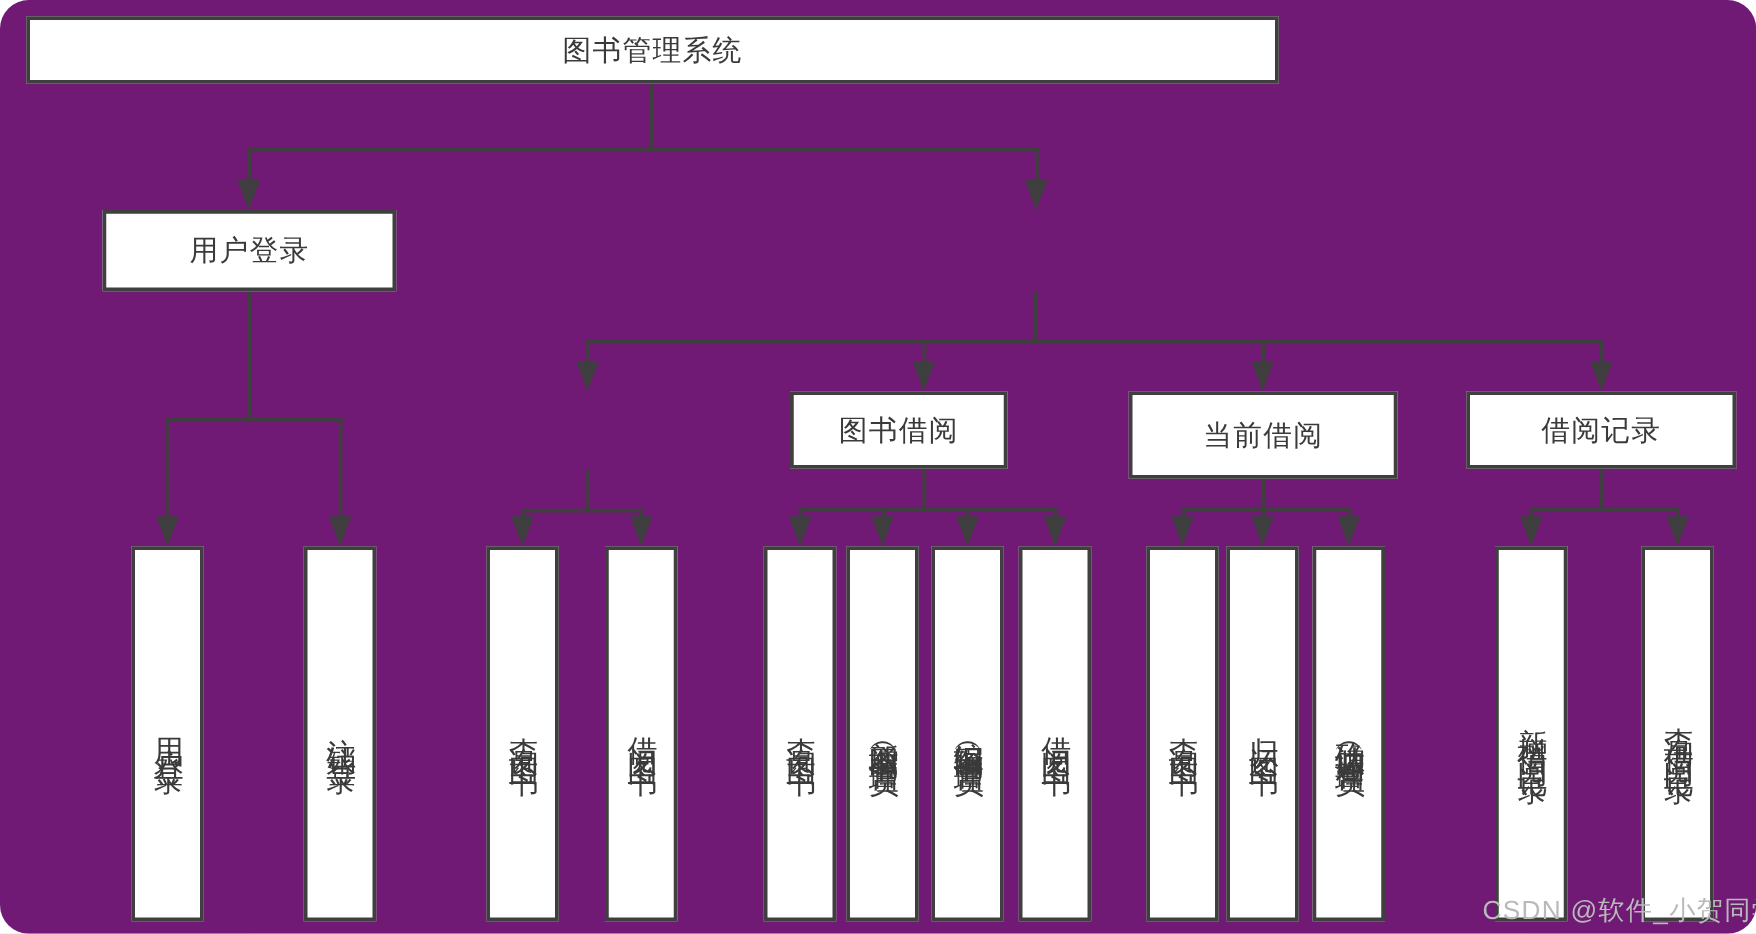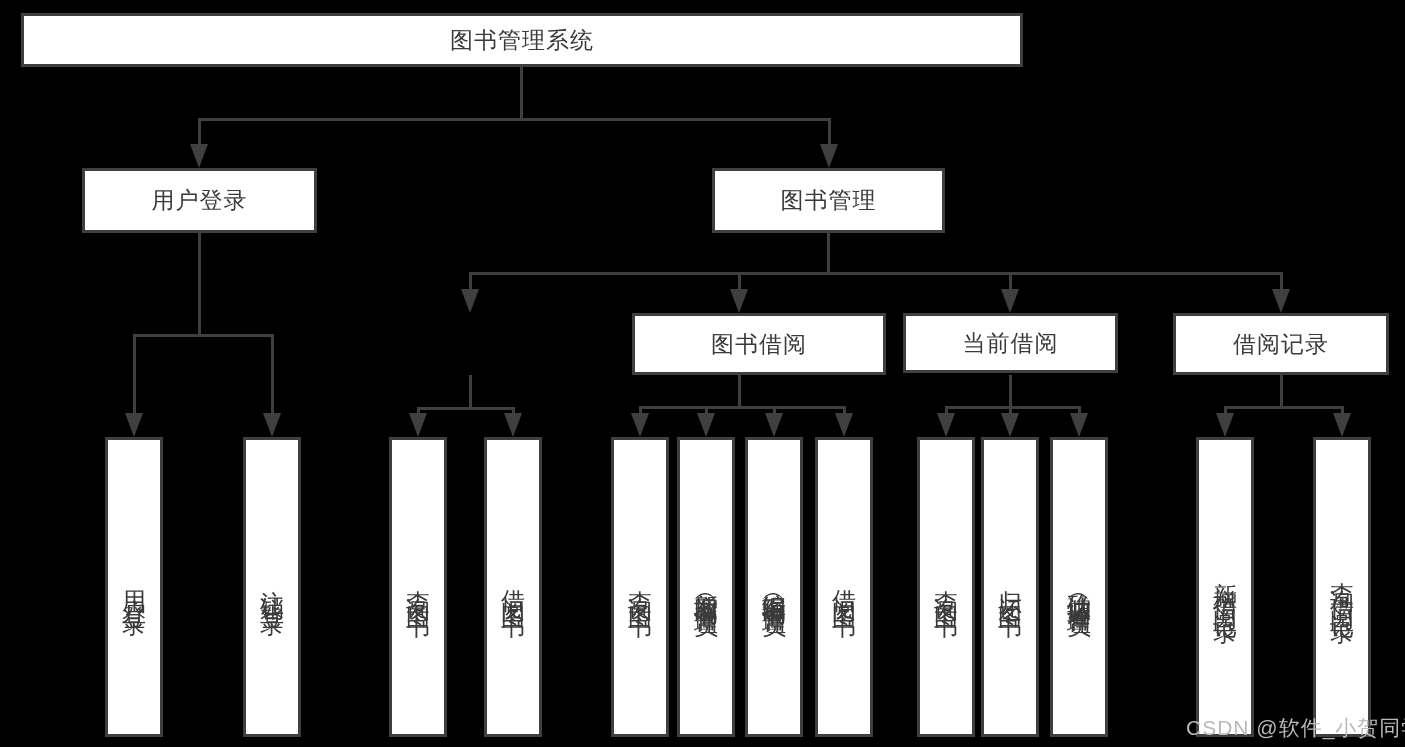--- a/index.html
+++ b/index.html
@@ -4,23 +4,24 @@
 <style>
   :root{
     --line:#3f3f3f;
     --ink:#3a3a3a;
     --wm:#b9b9b9;
   }
   html,body{margin:0;padding:0;background:#ffffff;}
   .canvas{
     position:relative;
     width:1405px;height:747px;
-    background:#000000;
+    background:#701a75;
     font-family:"Liberation Sans","DejaVu Sans",sans-serif;
     overflow:hidden;
+    border-radius:23px;
   }
   .box{
     position:absolute;
     box-sizing:border-box;
     border:3px solid var(--line);
     background:#ffffff;
     display:flex;align-items:center;justify-content:center;
     font-size:23px;color:var(--ink);
     letter-spacing:1px;
     z-index:2;
@@ -70,42 +71,41 @@
   <div class="box" style="left:21px;top:13px;width:1002px;height:54px;">图书管理系统</div>
 
   <div class="vl" style="left:520px;top:65px;height:55px;"></div>
   <div class="hl" style="left:198px;top:118px;width:633px;"></div>
   <div class="vl" style="left:198px;top:118px;height:31px;"></div>
   <div class="ar" style="left:190px;top:144px;"></div>
   <div class="vl" style="left:828px;top:118px;height:31px;"></div>
   <div class="ar" style="left:820px;top:144px;"></div>
 
   <div class="box" style="left:82px;top:168px;width:235px;height:65px;">用户登录</div>
-  <div class="box" style="left:712px;top:168px;width:233px;height:65px;">图书管理</div>
 
   <div class="vl" style="left:198px;top:233px;height:104px;"></div>
   <div class="hl" style="left:133px;top:334px;width:141px;"></div>
   <div class="vl" style="left:133px;top:334px;height:84px;"></div>
   <div class="ar" style="left:125px;top:413px;"></div>
   <div class="vl" style="left:271px;top:334px;height:84px;"></div>
   <div class="ar" style="left:263px;top:413px;"></div>
 
   <div class="vl" style="left:827px;top:233px;height:42px;"></div>
   <div class="hl" style="left:469px;top:272px;width:813px;"></div>
   <div class="vl" style="left:469px;top:272px;height:22px;"></div>
   <div class="ar" style="left:461px;top:289px;"></div>
   <div class="vl" style="left:738px;top:272px;height:22px;"></div>
   <div class="ar" style="left:730px;top:289px;"></div>
   <div class="vl" style="left:1009px;top:272px;height:22px;"></div>
   <div class="ar" style="left:1001px;top:289px;"></div>
   <div class="vl" style="left:1280px;top:272px;height:22px;"></div>
   <div class="ar" style="left:1272px;top:289px;"></div>
 
-  <div class="box" style="left:632px;top:313px;width:254px;height:62px;">图书借阅</div>
-  <div class="box" style="left:903px;top:313px;width:215px;height:60px;">当前借阅</div>
+  <div class="box" style="left:632px;top:313px;width:174px;height:62px;">图书借阅</div>
+  <div class="box" style="left:903px;top:313px;width:215px;height:70px;">当前借阅</div>
   <div class="box" style="left:1173px;top:313px;width:216px;height:62px;">借阅记录</div>
 
   <div class="vl" style="left:469px;top:375px;height:35px;"></div>
   <div class="hl" style="left:417px;top:407px;width:98px;"></div>
   <div class="vl" style="left:417px;top:407px;height:11px;"></div>
   <div class="ar" style="left:409px;top:413px;"></div>
   <div class="vl" style="left:512px;top:407px;height:11px;"></div>
   <div class="ar" style="left:504px;top:413px;"></div>
 
   <div class="vl" style="left:738px;top:375px;height:34px;"></div>

